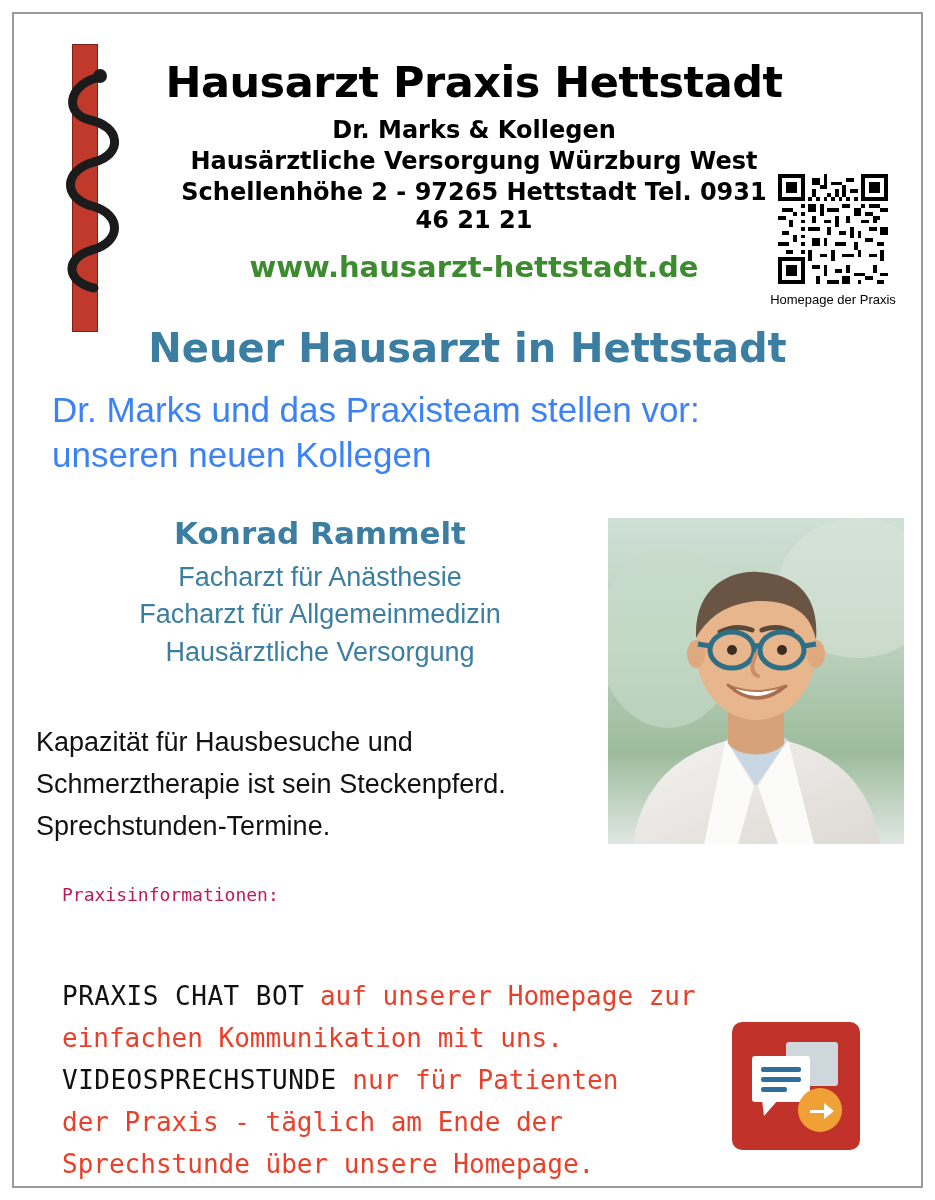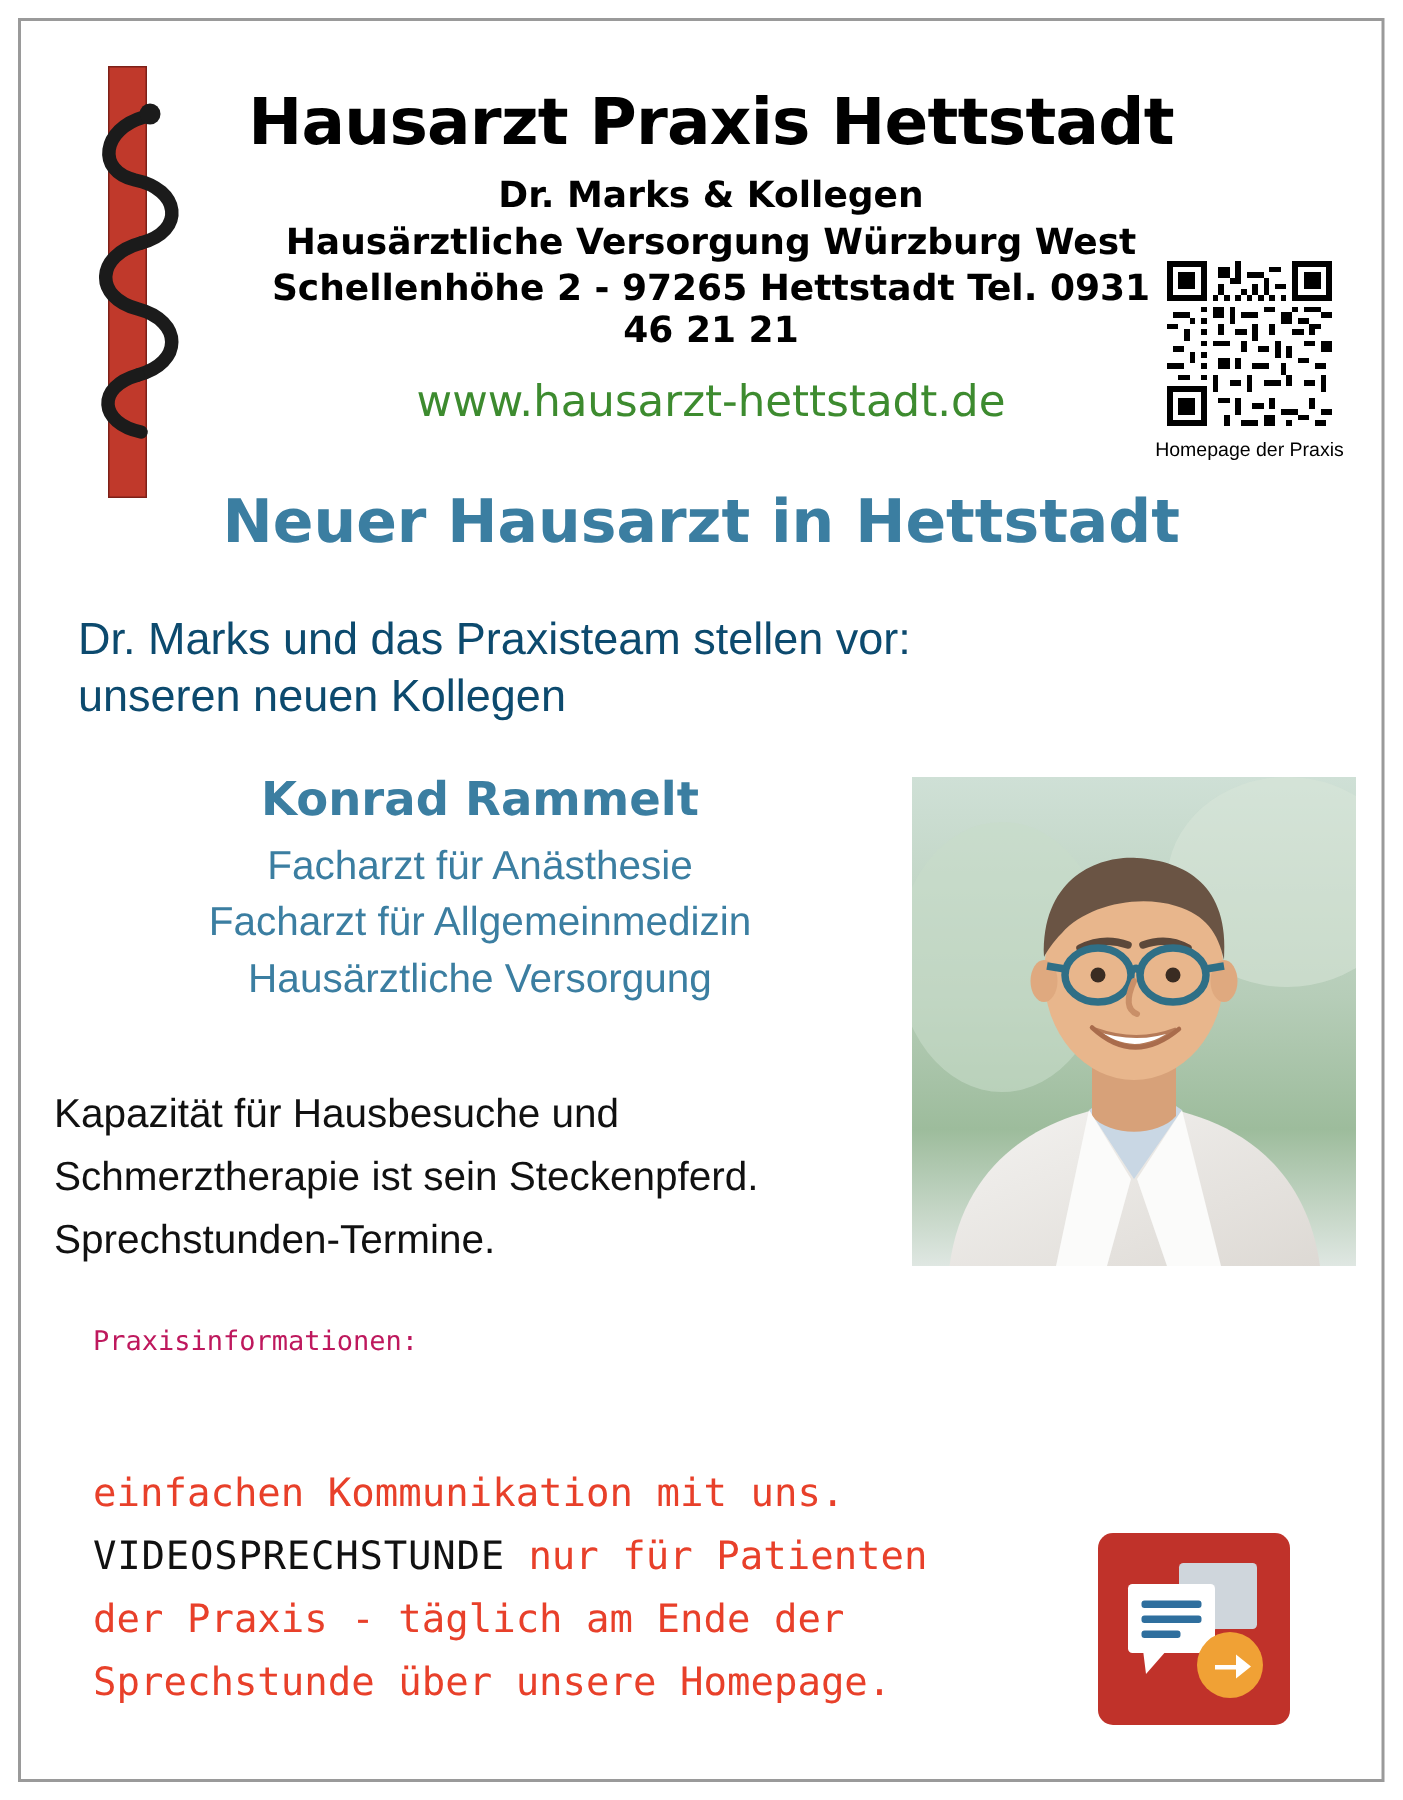--- a/index.html
+++ b/index.html
@@ -95,21 +95,21 @@
   }
   .practice-sub3 {
     font-family: "DejaVu Sans", sans-serif;
     font-weight: bold;
     font-size: 24px;
     color: #000000;
     margin: 0 0 16px 0;
   }
   .practice-web {
     font-family: "DejaVu Sans", sans-serif;
-    font-weight: normal;
+    font-weight: bold;
     font-size: 29px;
     color: #3d8b2f;
     margin: 0;
     text-decoration: none;
     display: inline-block;
   }
 
   
   .qr-wrap {
     position: absolute;
@@ -142,25 +142,25 @@
     font-family: "DejaVu Sans", sans-serif;
     font-weight: bold;
     font-size: 40px;
     color: #3b7ea1;
   }
 
   
   .intro {
     position: absolute;
     left: 52px;
-    top: 408px;
+    top: 388px;
     width: 760px;
-    font-size: 30px;
+    font-size: 35px;
     line-height: 1.28;
-    color: #0c4a6e;
+    color: #3b82f6;
   }
 
   
   .doc-block {
     position: absolute;
     left: 60px;
     top: 515px;
     width: 520px;
     text-align: center;
     color: #3b7ea1;
@@ -449,20 +449,23 @@
 
   <div class="bodytext">
     <div>Kapazität für Hausbesuche und</div>
     <div>Schmerztherapie ist sein Steckenpferd.</div>
     <div>Sprechstunden-Termine.</div>
   </div>
 
   <div class="info-head hand">Praxisinformationen:</div>
 
   <div class="info-lines hand">
+    <div>
+      <span class="blk">PRAXIS CHAT BOT</span><span class="accent"> auf unserer Homepage zur</span>
+    </div>
     <div class="accent">einfachen Kommunikation mit uns.</div>
     <div>
       <span class="blk">VIDEOSPRECHSTUNDE</span><span class="accent"> nur für Patienten</span>
     </div>
     <div class="accent">der Praxis - täglich am Ende der</div>
     <div class="accent">Sprechstunde über unsere Homepage.</div>
   </div>
 
   <div class="chat-icon">
     <svg width="128" height="128" viewBox="0 0 128 128" xmlns="http://www.w3.org/2000/svg">

